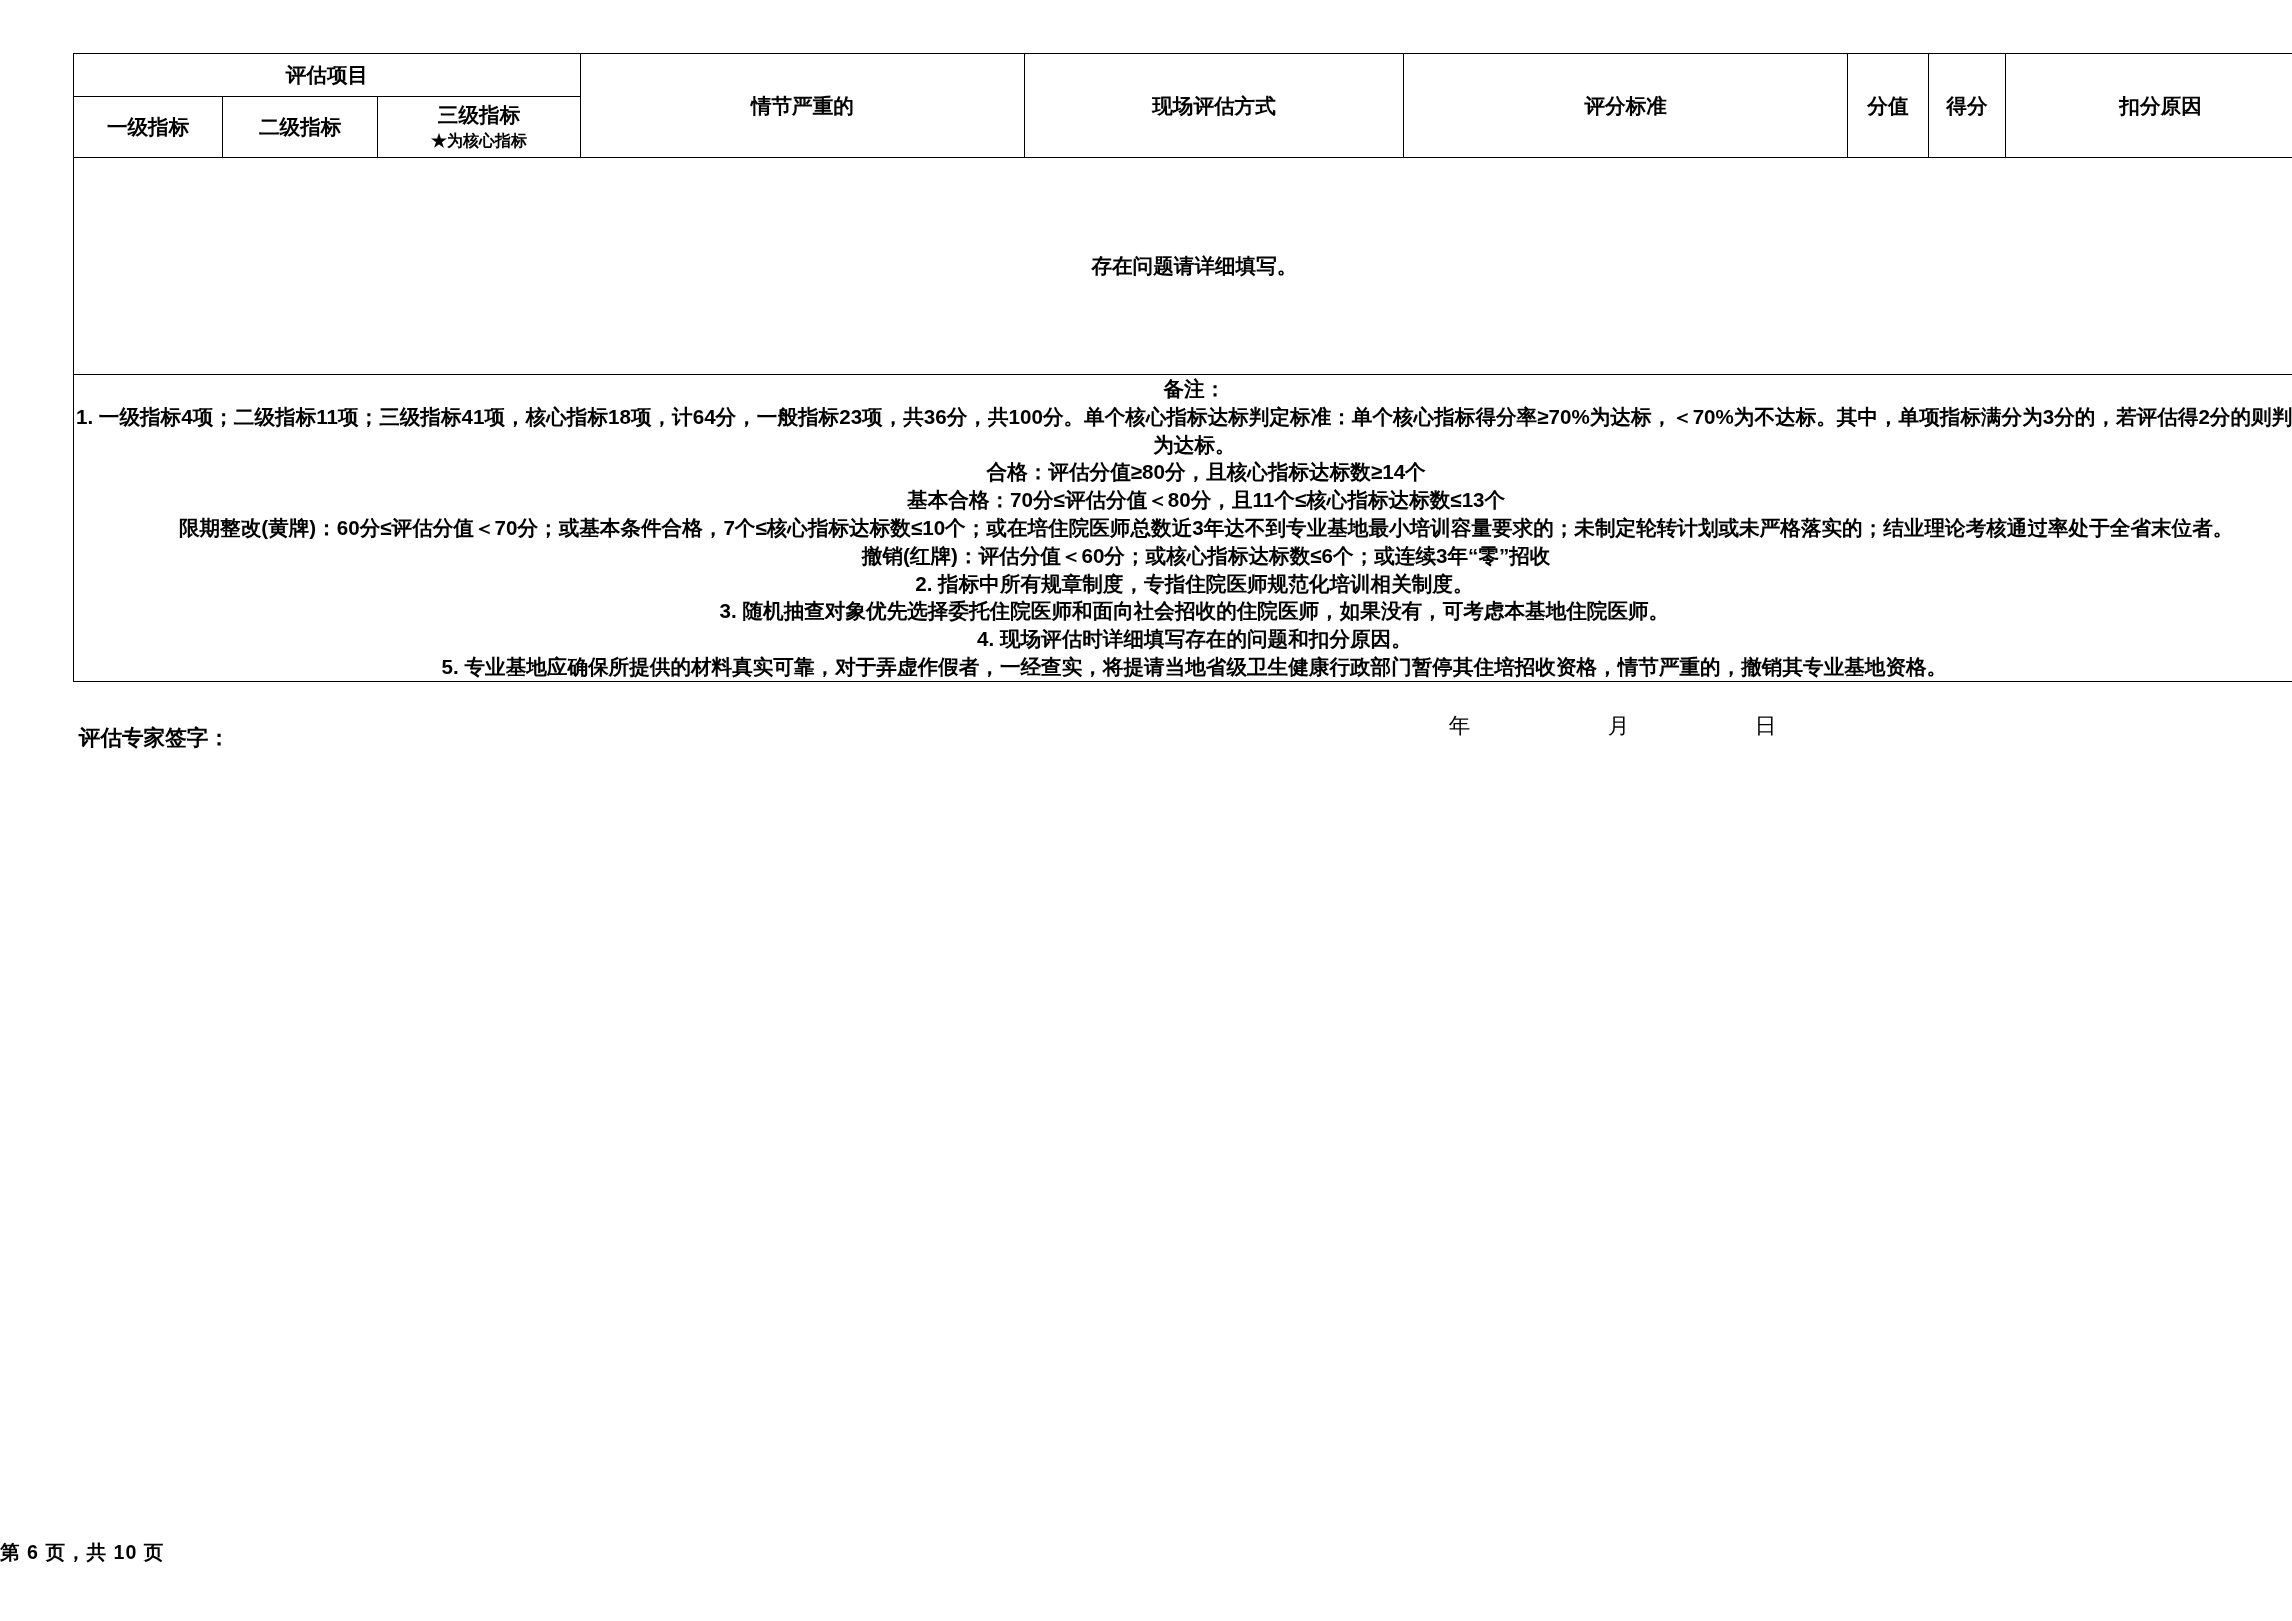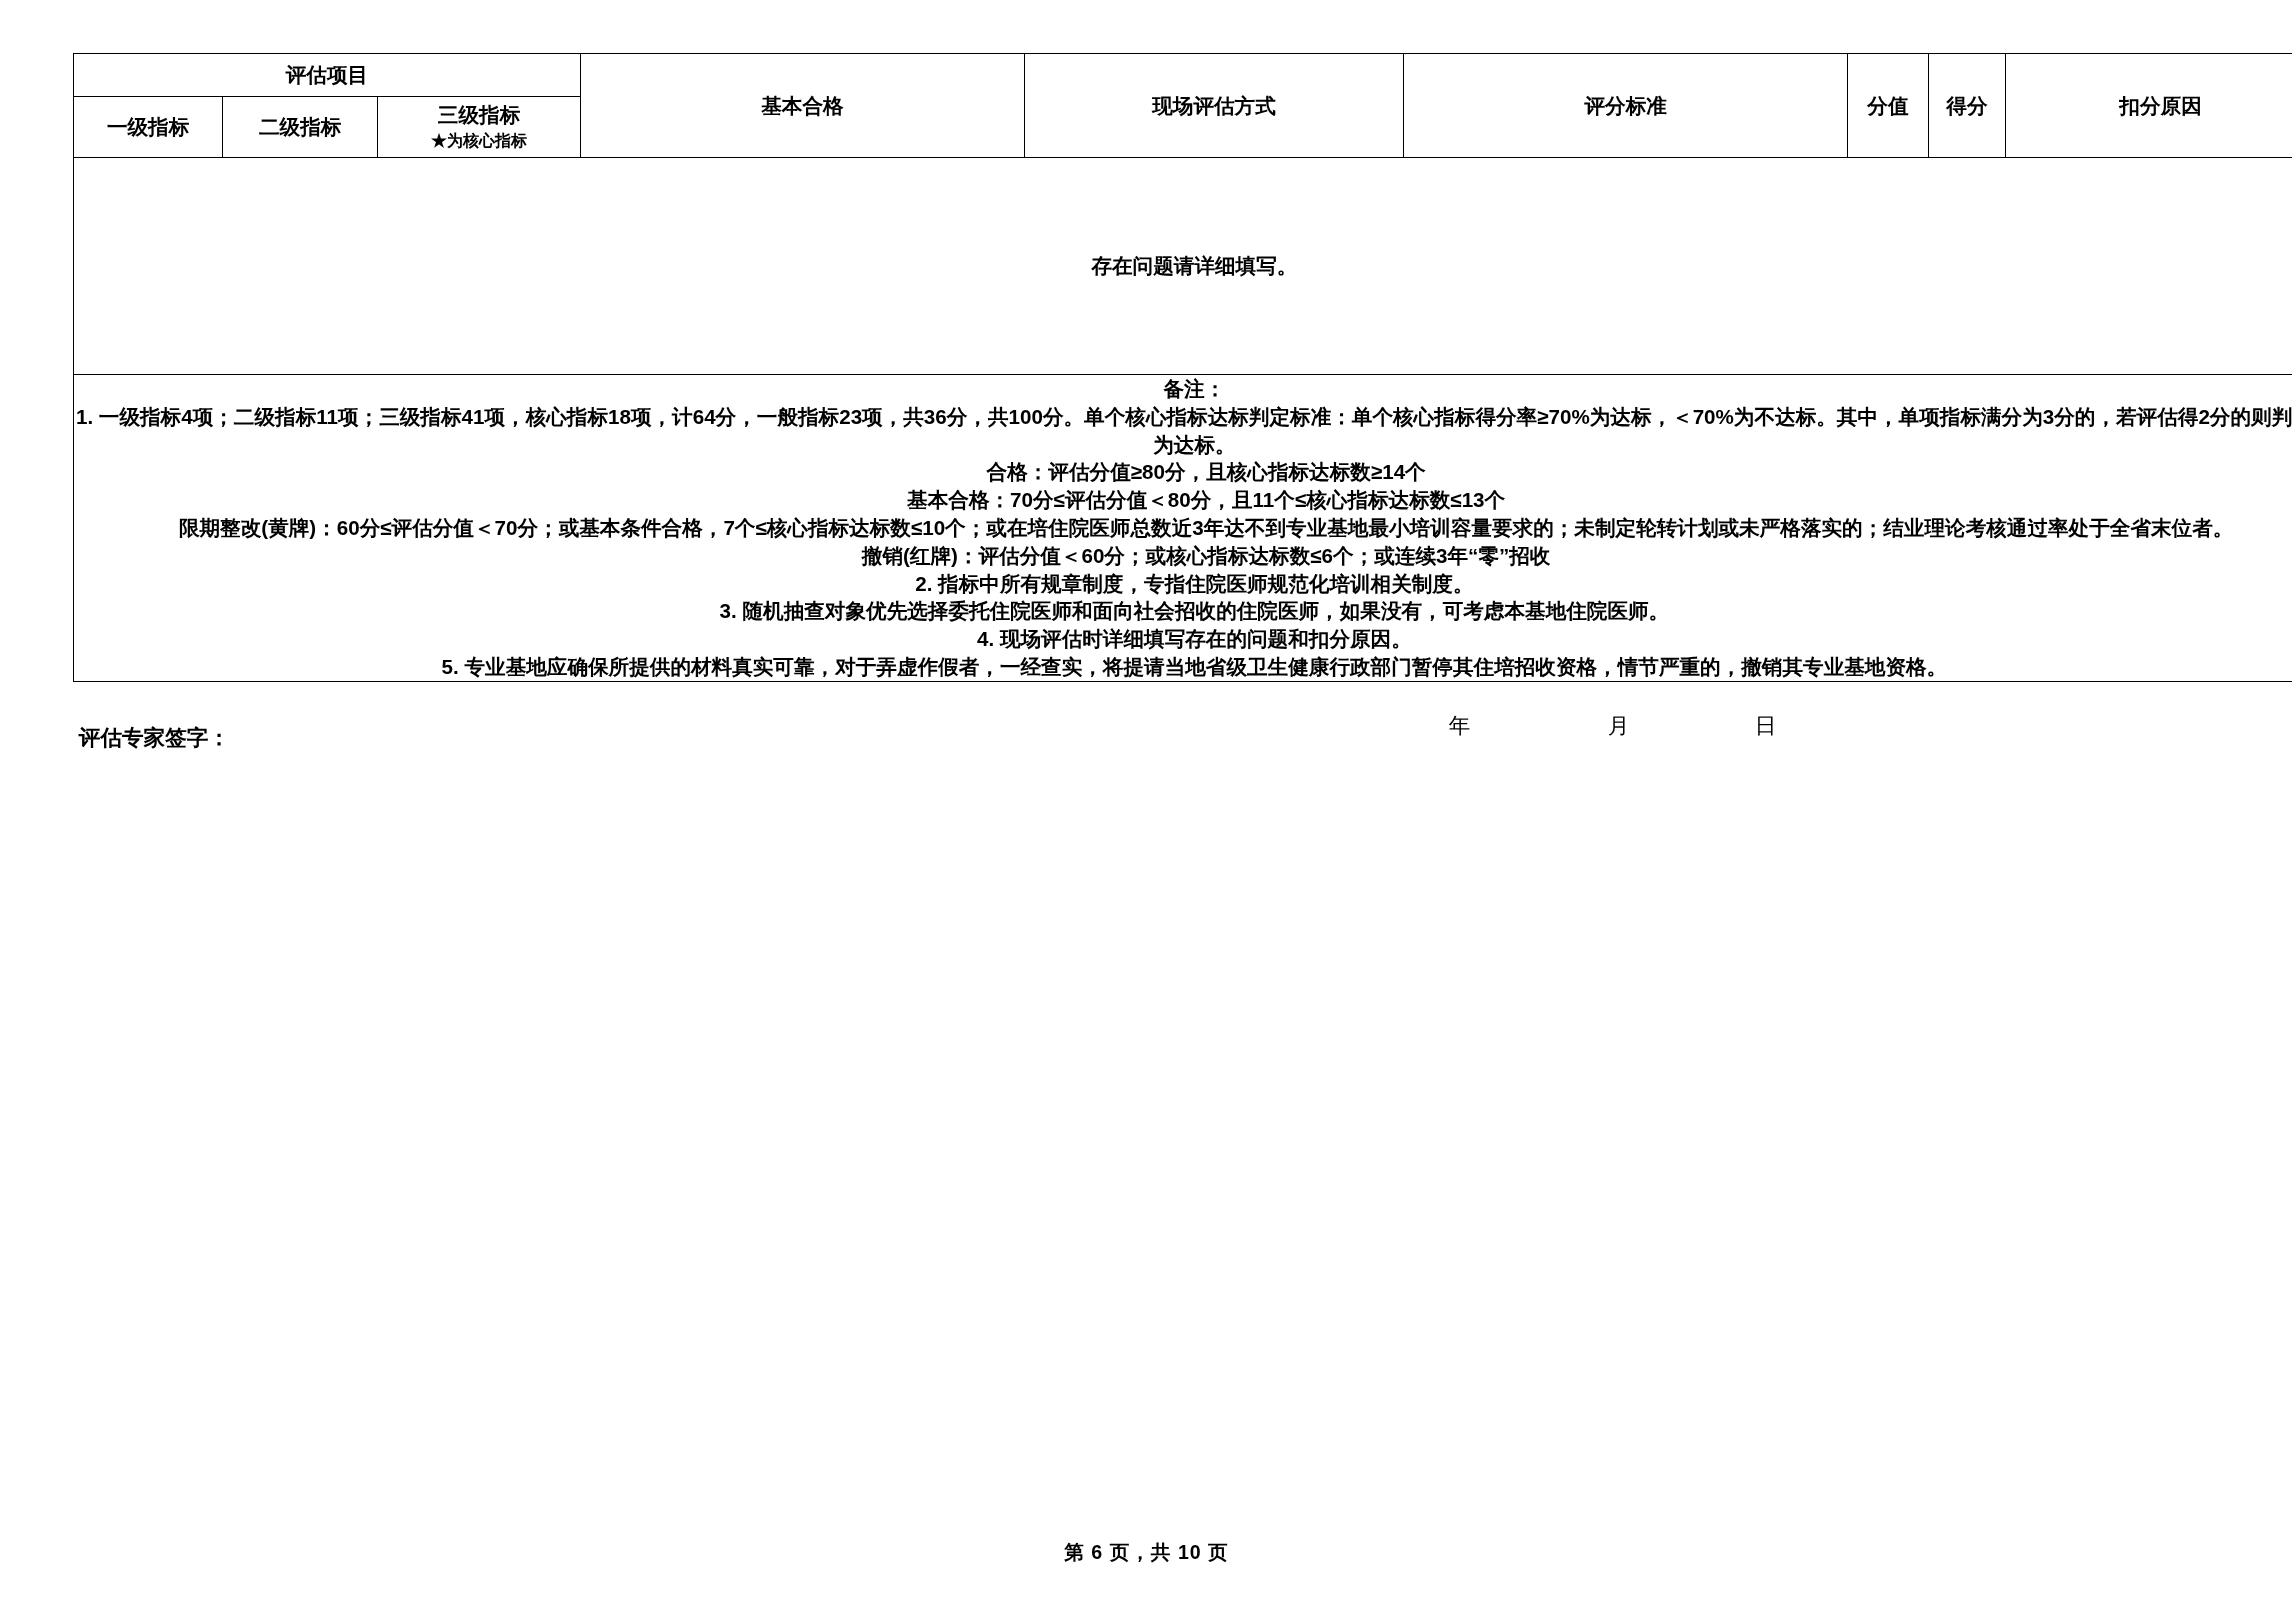--- a/index.html
+++ b/index.html
@@ -91,21 +91,20 @@
     top: 12px;
   }
   .sign-y { position: absolute; left: 1370px; top: 0; font-weight: normal; }
   .sign-m { position: absolute; left: 1529px; top: 0; font-weight: normal; }
   .sign-d { position: absolute; left: 1676px; top: 0; font-weight: normal; }
   .footer {
     position: absolute;
     left: 0;
     right: 0;
     top: 1539px;
-    text-align: center;
     font-size: 19.6px;
     font-weight: bold;
     letter-spacing: 1px;
   }
 </style>
 </head>
 <body>
 
 <div class="page">
 
@@ -117,21 +116,21 @@
       <col style="width:407px">
       <col style="width:348px">
       <col style="width:407px">
       <col style="width:74px">
       <col style="width:71px">
       <col style="width:284px">
     </colgroup>
     <tbody>
       <tr class="hdr-top">
         <td colspan="3">评估项目</td>
-        <td rowspan="2">基本合格</td>
+        <td rowspan="2">情节严重的</td>
         <td rowspan="2">现场评估方式</td>
         <td rowspan="2">评分标准</td>
         <td rowspan="2">分值</td>
         <td rowspan="2">得分</td>
         <td rowspan="2">扣分原因</td>
       </tr>
       <tr class="hdr-bottom">
         <td>一级指标</td>
         <td>二级指标</td>
         <td class="hdr-sub">

